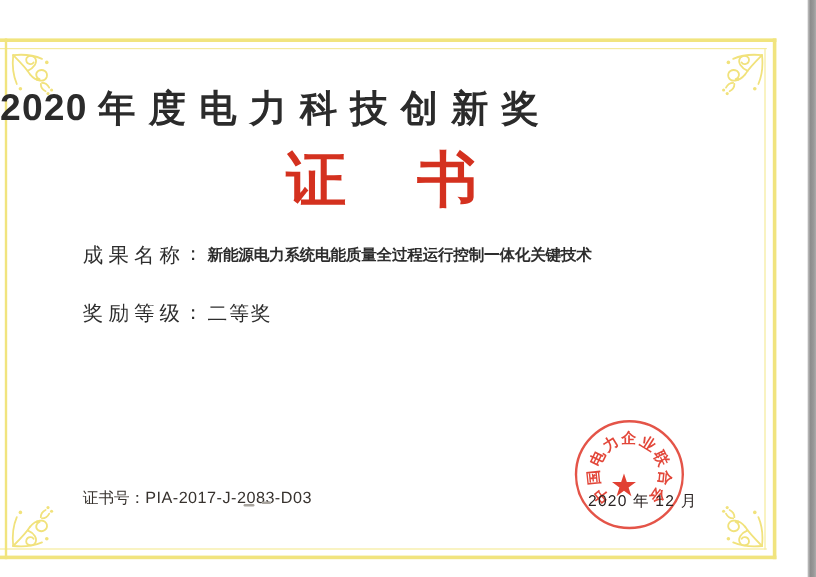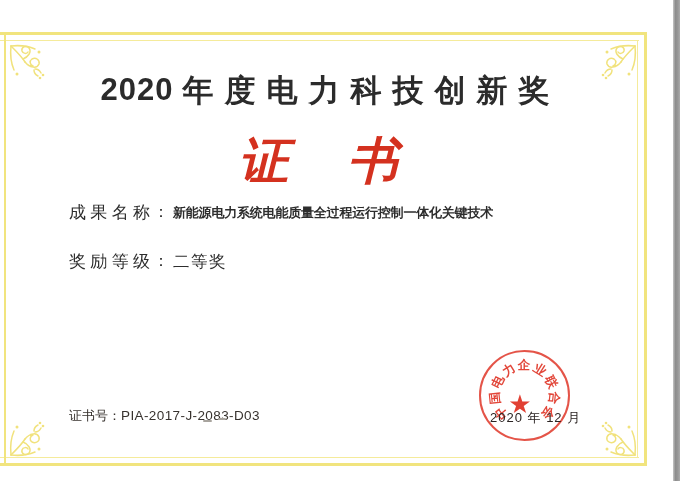--- a/index.html
+++ b/index.html
@@ -17,26 +17,26 @@
   .b-bottom-outer{left:0; top:463px; width:647px; height:3px;}
   .b-bottom-inner{left:0; top:457px; width:639px; height:1px; background:#f5eb9b;}
   .b-left{left:4px; top:32px; width:2px; height:434px;}
   .corner{position:absolute; width:46px; height:46px;}
   .c-tl{left:8px;  top:43px;}
   .c-tr{left:592px; top:43px; transform:scaleX(-1);}
   .c-bl{left:8px;  top:412px; transform:scaleY(-1);}
   .c-br{left:592px; top:412px; transform:scale(-1,-1);}
   
   .title{
-    position:absolute; left:0; top:70px; width:650px; text-align:center;
+    position:absolute; left:0; top:70px; width:650px; 
     color:#2b2b2b; font-weight:700; white-space:nowrap;
   }
   .title .yr{font-size:31px; letter-spacing:1px; margin-right:9px; vertical-align:1px;}
   .title .cjk{font-size:31px; letter-spacing:11px; margin-right:-11px;}
-  .certword-wrap{position:absolute; left:0; top:134px; width:636px; text-align:center;font-style:italic;}
+  .certword-wrap{position:absolute; left:0; top:123px; width:636px; text-align:center;}
   .certword{
     display:inline-block; font-size:50px; font-weight:700; color:#d4311f;
     font-family:"DejaVu Serif", serif;
     letter-spacing:59px; margin-right:-59px; line-height:54px;
   }
   .field-row{position:absolute; left:69px; white-space:nowrap; color:#2d2d2d;}
   .row-1{top:201px;} .row-2{top:250px;} .row-3{top:291px;}
   .flabel{
     display:inline-block; width:81px; font-size:17px; font-weight:500;
     text-align:justify; text-align-last:justify; vertical-align:middle;

